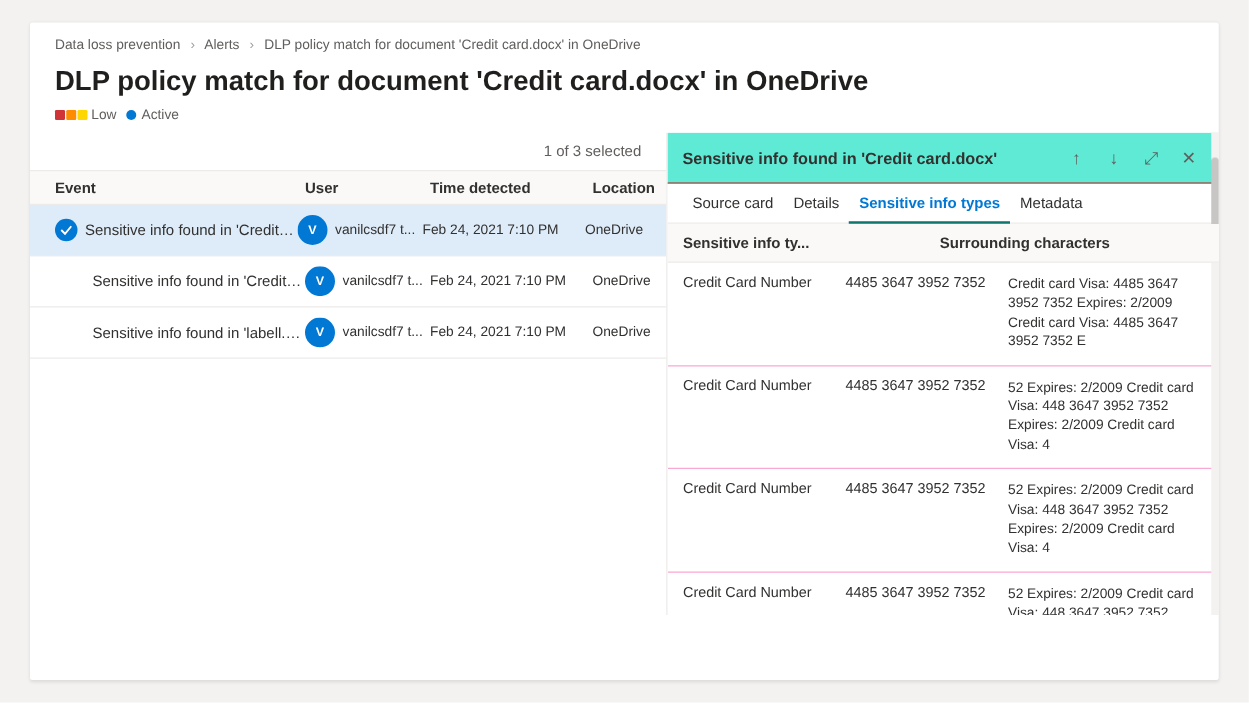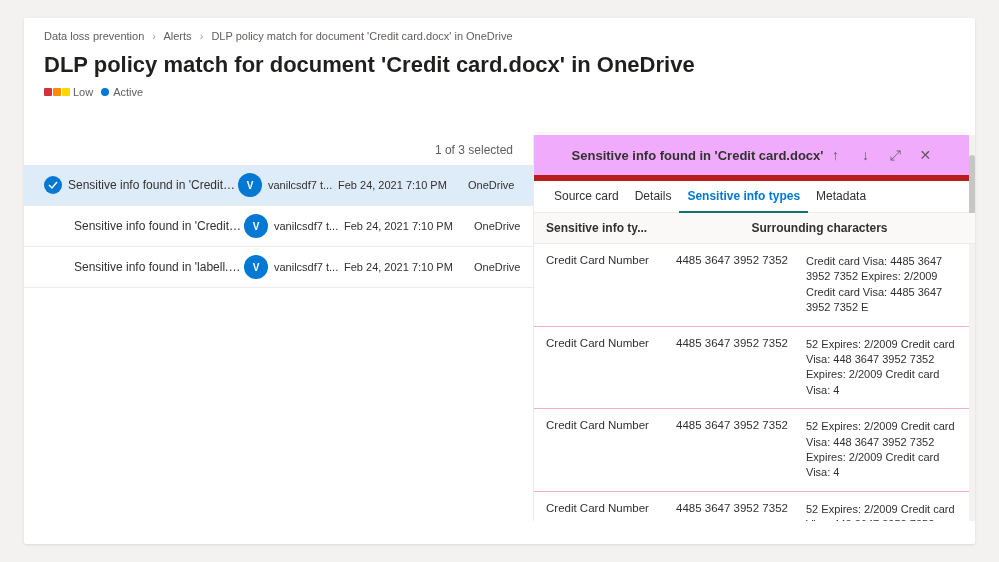--- a/index.html
+++ b/index.html
@@ -79,21 +79,20 @@
     }
     .tab.active {
       border-bottom: 2px solid #0078d4;
       color: #0078d4;
       font-weight: 600;
     }
     .content-area {
       display: flex;
       height: calc(100% - 140px);
       overflow: hidden;
-      margin-top: 29px;
     }
     
     .events-panel {
       width: 510px;
       flex-shrink: 0;
       overflow: hidden;
       border-right: 1px solid #edebe9;
     }
     .selected-count {
       font-size: 12px;
@@ -156,24 +155,24 @@
     .sensitive-panel {
       flex: 1;
       display: flex;
       flex-direction: column;
       overflow: hidden;
       position: relative;
     }
     .panel-header {
       display: flex;
       align-items: center;
-      justify-content: center;
+      justify-content: space-between;
       padding: 8px 12px;
-      border-bottom: 6px solid #b91c1c;
-      background: #f0abfc;
+      border-bottom: 1px solid #b91c1c;
+      background: #5eead4;
     }
     .panel-title {
       font-size: 13px;
       font-weight: 600;
       color: #323130;
     }
     .panel-actions {
       display: flex;
       align-items: center;
       gap: 6px;
@@ -278,20 +277,26 @@
       <span>Active</span>
     </div>
   </div>
 
 
   <div class="content-area">
 
     <div class="events-panel">
       <div class="selected-count">1 of 3 selected</div>
 
+      <div class="table-header">
+        <div class="col-event">Event</div>
+        <div class="col-user">User</div>
+        <div class="col-time">Time detected</div>
+        <div class="col-location">Location</div>
+      </div>
 
       <div class="table-row selected">
         <div class="row-check">
           <svg viewBox="0 0 10 10" fill="white">
               <polyline points="1,5 4,8 9,2" stroke="white" stroke-width="1.5" fill="none"></polyline>
             </svg>
         </div>
         <div class="cell-event">Sensitive info found in 'Credit c...</div>
         <div class="cell-user">
           <div class="row-icon-placeholder">V</div>

